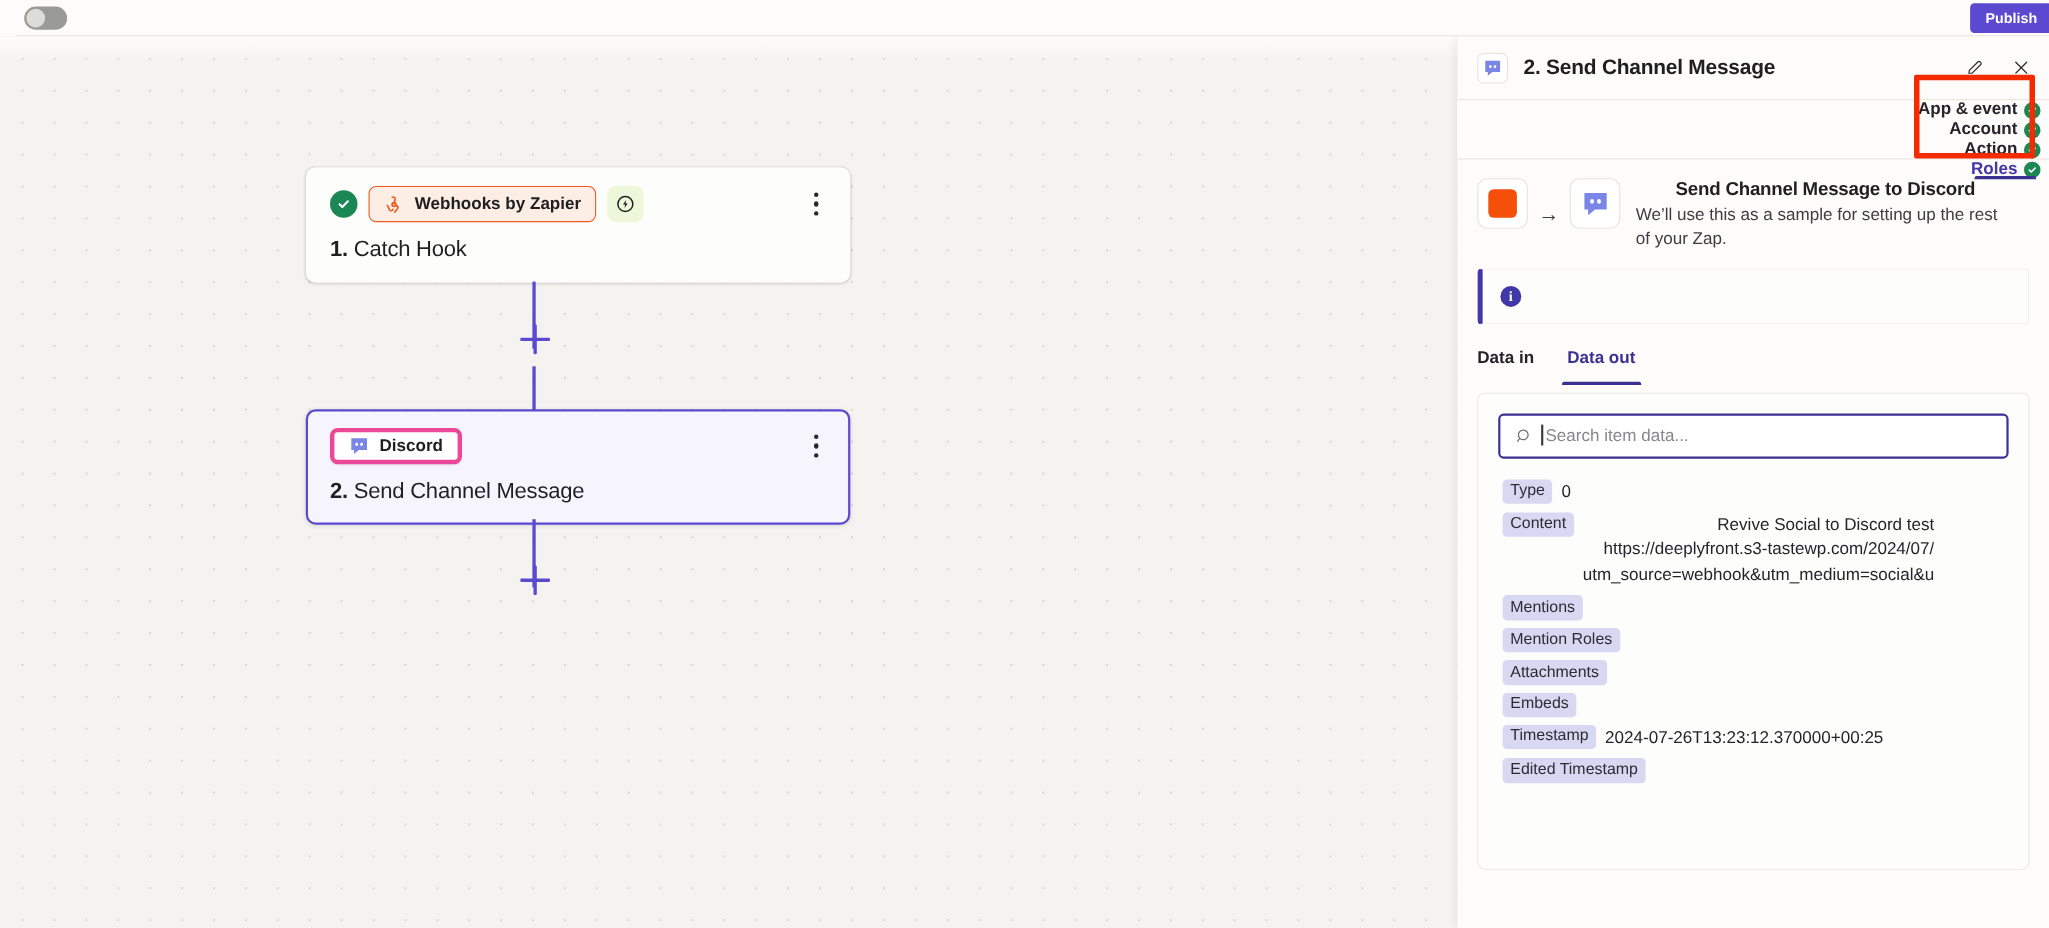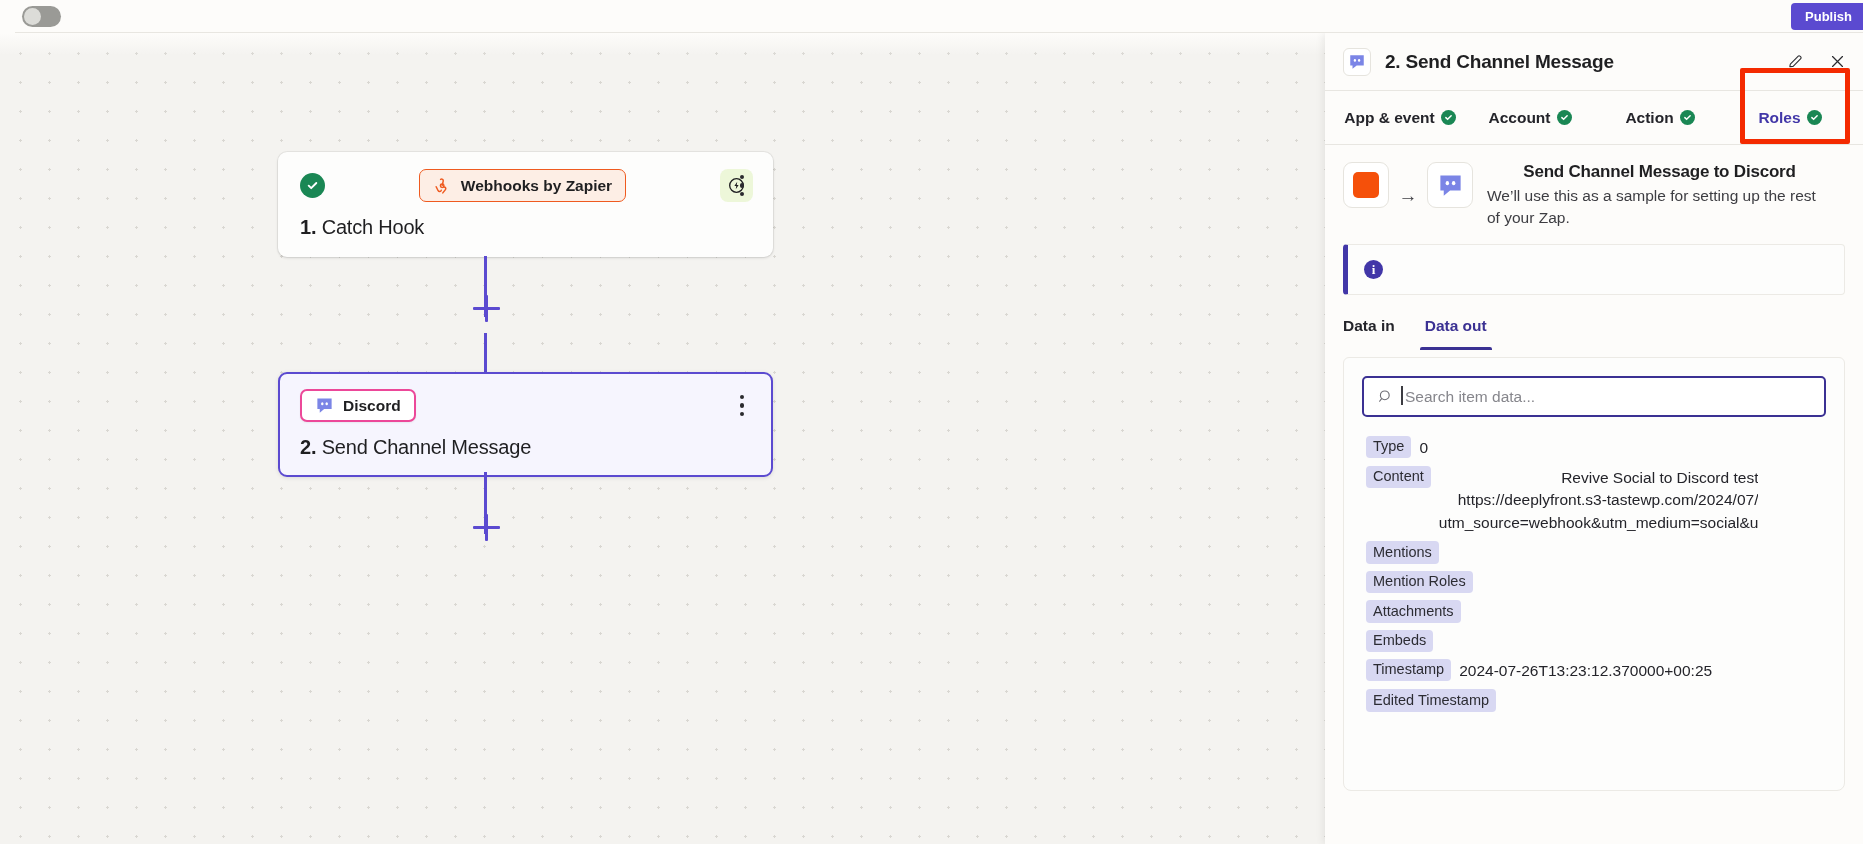--- a/index.html
+++ b/index.html
@@ -61,34 +61,34 @@
     background: #fdfdfc;
     box-shadow: 0 1px 3px rgba(0,0,0,.12), 0 0 0 1px rgba(0,0,0,.05);
     padding: 17px 20px 18px 22px;
   }
   .node.selected {
     background: #f6f5fe;
     border: 2px solid #5b4ad0;
     box-shadow: 0 1px 4px rgba(0,0,0,.10);
     padding: 15px 18px 16px 20px;
   }
-  .node-row1 { display: flex; align-items: center; gap: 10px; position: relative; justify-content: space-between; }
+  .node-row1 { display: flex; align-items: center; gap: 10px; position: relative; }
   .check-badge {
     width: 25px; height: 25px; border-radius: 50%;
     background: #1a8754; display: flex; align-items: center;
     justify-content: center; flex: 0 0 auto;
   }
   .check-badge svg { display: block; }
   .app-chip {
     display: inline-flex; align-items: center; gap: 9px;
     height: 33px; padding: 0 13px;
     border-radius: 7px; font-size: 15.5px; font-weight: bold; color: #1f1f21;
   }
   .app-chip.webhooks { background: #fdeee5; border: 1.5px solid #ef5a1f; }
-  .app-chip.discord { background: #ffffff; border: 2px solid #ec4899;
+  .app-chip.discord { background: #ffffff; border: 4px solid #ec4899;
                       box-shadow: 0 1px 2px rgba(0,0,0,.06); }
   .chip-ico { width: 19px; height: 19px; flex: 0 0 auto; display:block; }
   .bolt-badge {
     width: 33px; height: 33px; border-radius: 8px; background: #edf7d9;
     display: flex; align-items: center; justify-content: center; flex: 0 0 auto;
   }
   .kebab {
     position: absolute; right: 0; top: 50%; transform: translateY(-50%);
     width: 22px; height: 24px; display: flex; flex-direction: column;
     align-items: center; justify-content: center; gap: 4px; cursor: pointer;
@@ -133,21 +133,21 @@
     margin-left: 14px; font-size: 19px; font-weight: bold; color: #1f1f21;
     letter-spacing: -.2px;
   }
   .hdr-actions { margin-left: auto; display: flex; align-items: center; gap: 22px; }
   .icon-btn { cursor: pointer; display: flex; align-items: center; justify-content: center;
               width: 20px; height: 20px; }
 
   .tabs {
     display: flex; align-items: flex-end; height: 55px;
     border-top: 1px solid #e8e6e1; border-bottom: 1px solid #e8e6e1;
-    padding: 0 8px 0 10px; position: relative; background: #fdfcfa;
+    padding: 0 8px 0 10px; position: relative; background: #fdfcfa; flex-direction: column;
   }
   .tab {
     flex: 1; display: flex; align-items: center; justify-content: center;
     gap: 6px; height: 100%; font-size: 15.5px; font-weight: bold;
     color: #24242a; cursor: pointer; position: relative;
   }
   .tab.active { color: #4237a8; }
   .tab.active::after {
     content: ""; position: absolute; bottom: 0; left: 50%;
     transform: translateX(-50%); width: 56px; height: 3.5px;

